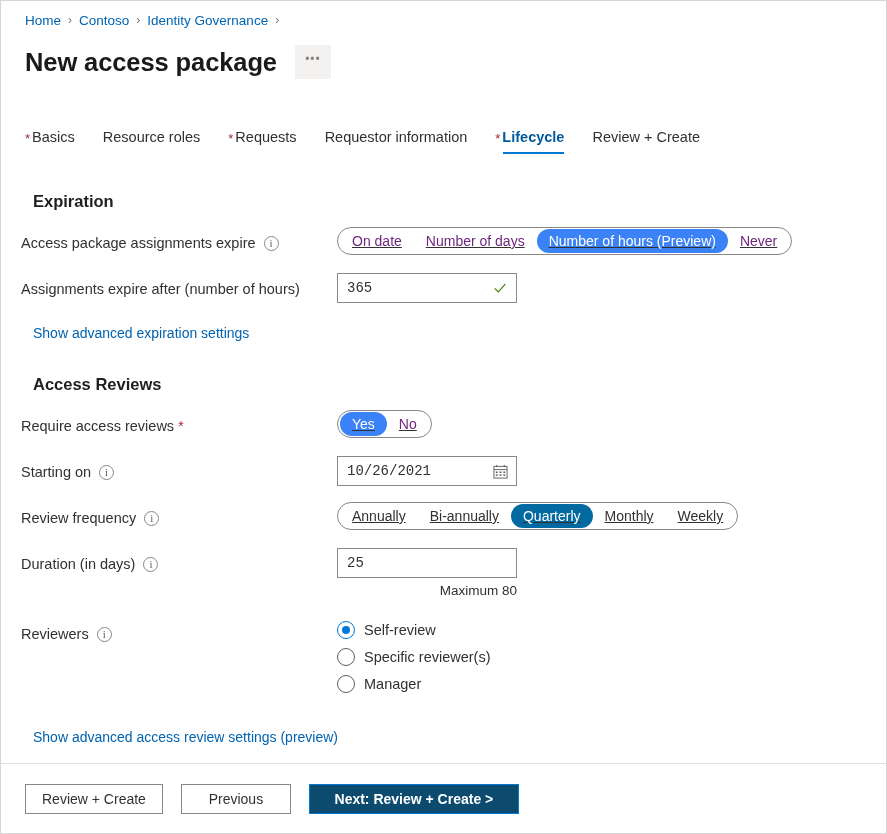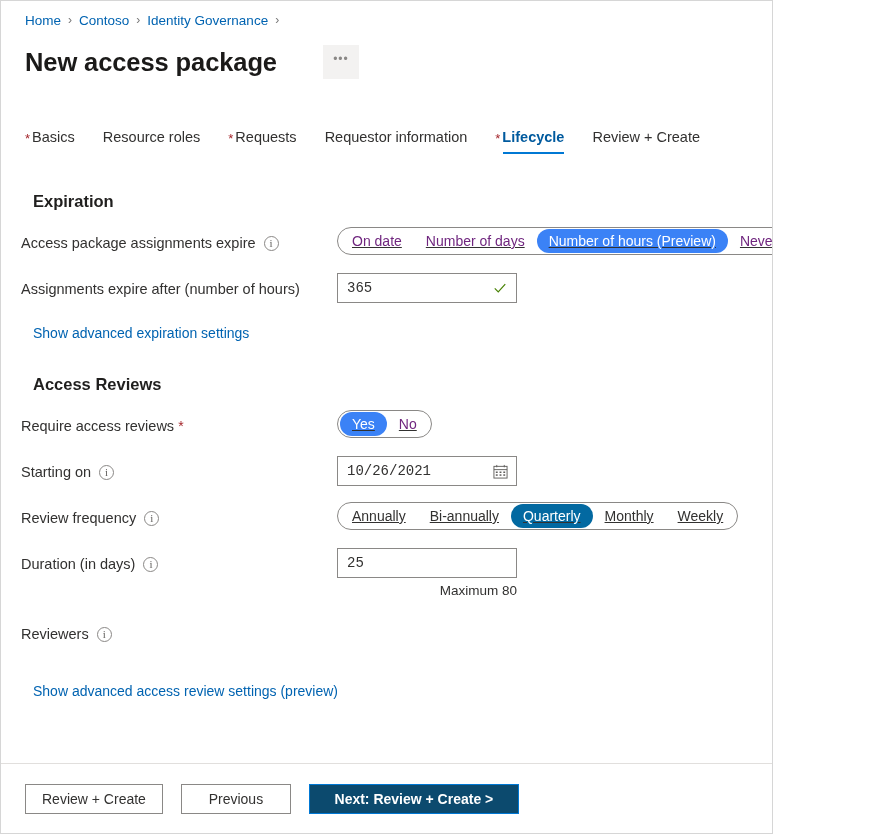--- a/index.html
+++ b/index.html
@@ -10,21 +10,21 @@
     width: 887px;
     height: 834px;
     background: #ffffff;
     font-family: "Liberation Sans", sans-serif;
     color: #323130;
     overflow: hidden;
   }
 
   .page {
     position: relative;
-    width: 773px;
+    width: 887px;
     height: 834px;
     box-sizing: border-box;
     border: 1px solid #d6d6d6;
     background: #ffffff;
     display: flex;
     flex-direction: column;
   }
 
   
   .breadcrumb {
@@ -45,21 +45,20 @@
     font-size: 12px;
     user-select: none;
   }
 
   
   .title-row {
     display: flex;
     align-items: center;
     padding: 8px 0 0 24px;
     height: 46px;
-    gap: 28px;
   }
   .page-title {
     font-size: 25.5px;
     font-weight: 600;
     color: #1b1a19;
     letter-spacing: -0.1px;
     white-space: nowrap;
   }
   .ellipsis-btn {
     width: 36px;
@@ -505,20 +504,36 @@
       </div>
     </div>
 
     <div class="field-row" style="margin-top:20px;">
       <div class="field-label">
         <span class="label-text">Reviewers</span>
         <span class="info-icon">
             <i>i</i>
           </span>
       </div>
+      <div class="field-control">
+        <div class="radio-list">
+          <div class="radio-item checked">
+            <span class="radio-dot"></span>
+            <span class="radio-label">Self-review</span>
+          </div>
+          <div class="radio-item">
+            <span class="radio-dot"></span>
+            <span class="radio-label">Specific reviewer(s)</span>
+          </div>
+          <div class="radio-item">
+            <span class="radio-dot"></span>
+            <span class="radio-label">Manager</span>
+          </div>
+        </div>
+      </div>
     </div>
 
     <div class="link link-review">Show advanced access review settings (preview)</div>
 
   </div>
 
   <div class="footer">
     <button class="btn btn-secondary">Review + Create</button>
     <button class="btn btn-secondary">Previous</button>
     <button class="btn btn-primary">Next: Review + Create &gt;</button>

